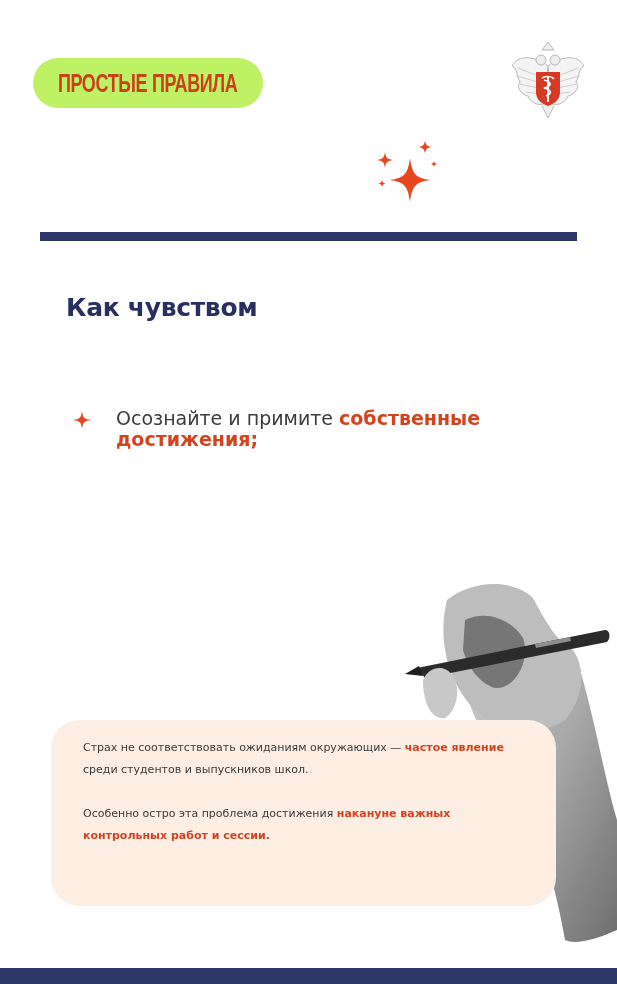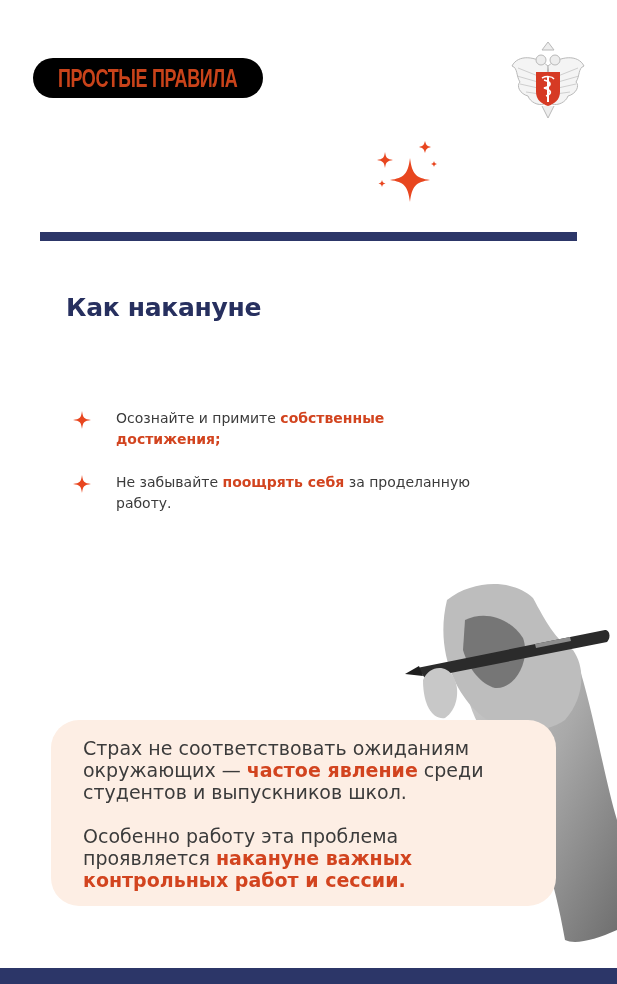--- a/index.html
+++ b/index.html
@@ -2,50 +2,50 @@
 <html><head>
 <meta charset="utf-8">
 <style>
   html, body { margin: 0; padding: 0; }
   body {
     width: 617px; height: 984px; position: relative; overflow: hidden;
     background: #ffffff;
     font-family: "DejaVu Sans", sans-serif;
   }
   .tag-pill {
-    position: absolute; left: 33px; top: 58px; width: 230px; height: 40px;
-    background: #000000; border-radius: 25px;
+    position: absolute; left: 33px; top: 58px; width: 230px; height: 50px;
+    background: #bef264; border-radius: 25px;
     display: flex; align-items: center; justify-content: center; text-align: right;
   }
   .tag-pill span {
     font-family: "Liberation Sans", sans-serif; font-weight: bold;
     font-size: 25px; color: #c9431a; letter-spacing: -0.5px;
     transform: scaleX(0.72); transform-origin: center; white-space: nowrap;
   }
   .emblem { position: absolute; left: 508px; top: 36px; width: 80px; height: 88px; }
   .sparkles { position: absolute; left: 372px; top: 138px; width: 80px; height: 70px; }
   .top-rule { position: absolute; left: 40px; top: 232px; width: 537px; height: 9px; background: #2c3668; }
   .title {
     position: absolute; left: 66px; top: 290px; margin: 0;
     font-size: 25px; line-height: 35px; font-weight: bold; color: #27305f;
     letter-spacing: -0.3px;
   }
   .title div { white-space: nowrap; }
   .rules { position: absolute; left: 72px; top: 408px; width: 420px; }
-  .rule { position: relative; padding-left: 44px; margin-bottom: 22px; font-size: 14px; line-height: 21px; color: #3b3b3b; }
+  .rule { position: relative; padding-left: 44px; margin-bottom: 22px; font-size: 19px; line-height: 21px; color: #3b3b3b; }
   .rule .bullet { position: absolute; left: 0; top: 2px; width: 20px; height: 20px; }
   .hl { color: #d2441f; font-weight: bold; }
   .hand { position: absolute; left: 405px; top: 580px; width: 212px; height: 370px; }
   .callout {
     position: absolute; left: 51px; top: 720px; width: 505px; height: 186px;
     background: #fdeee4; border-radius: 28px;
   }
   .callout-text {
     position: absolute; left: 83px; top: 737px; width: 440px;
-    font-size: 19px; line-height: 22px; color: #3b3b3b;
+    font-size: 11px; line-height: 22px; color: #3b3b3b;
   }
   .callout-text p { margin: 0 0 22px 0; }
   .bottom-bar { position: absolute; left: 0; top: 968px; width: 617px; height: 16px; background: #2c3668; }
 </style>
 </head>
 <body>
 
 <div class="tag-pill">
   <span>ПРОСТЫЕ ПРАВИЛА</span>
 </div>
@@ -75,35 +75,29 @@
   <path d="M38 20 C40 36 44 40 58 42 C44 44 40 48 38 64 C36 48 32 44 18 42 C32 40 36 36 38 20 Z" fill="#e8461f"></path>
   <path d="M13 14 C14 20 15 21 21 22 C15 23 14 24 13 30 C12 24 11 23 5 22 C11 21 12 20 13 14 Z" fill="#e8461f"></path>
   <path d="M53 3 C54 7 55 8 59 9 C55 10 54 11 53 15 C52 11 51 10 47 9 C51 8 52 7 53 3 Z" fill="#e8461f"></path>
   <path d="M62 23 C62.5 25 63 25.5 65 26 C63 26.5 62.5 27 62 29 C61.5 27 61 26.5 59 26 C61 25.5 61.5 25 62 23 Z" fill="#e8461f"></path>
   <path d="M10 42 C10.6 44.5 11.2 45 13.5 45.5 C11.2 46 10.6 46.5 10 49 C9.4 46.5 8.8 46 6.5 45.5 C8.8 45 9.4 44.5 10 42 Z" fill="#e8461f"></path>
 </svg>
 
 <div class="top-rule"></div>
 
 <h1 class="title">
-  <div>Как накануне</div>
+  <div>Как чувством</div>
 </h1>
 
 <div class="rules">
   <div class="rule">
     <svg class="bullet" viewBox="0 0 20 20">
         <path d="M10 1 C11 8 12 9 19 10 C12 11 11 12 10 19 C9 12 8 11 1 10 C8 9 9 8 10 1 Z" fill="#e8461f"></path>
       </svg>
     <span>Осознайте и примите </span><span class="hl">собственные достижения;</span><span></span>
-  </div>
-  <div class="rule">
-    <svg class="bullet" viewBox="0 0 20 20">
-        <path d="M10 1 C11 8 12 9 19 10 C12 11 11 12 10 19 C9 12 8 11 1 10 C8 9 9 8 10 1 Z" fill="#e8461f"></path>
-      </svg>
-    <span>Не забывайте </span><span class="hl">поощрять себя</span><span> за проделанную работу.</span>
   </div>
 </div>
 
 <svg class="hand" viewBox="0 0 212 370">
   <defs>
     <linearGradient id="skin" x1="0" y1="0" x2="1" y2="1">
       <stop offset="0" stop-color="#d2d2d2"></stop>
       <stop offset="0.5" stop-color="#a9a9a9"></stop>
       <stop offset="1" stop-color="#6e6e6e"></stop>
     </linearGradient>
@@ -118,16 +112,16 @@
   <path d="M12 88 L200 50 C205 50 206 58 202 62 L20 98 Z" fill="#2b2b2b"></path>
   <path d="M0 94 L14 86 L18 96 Z" fill="#1e1e1e"></path>
   <path d="M130 64 L165 57 L166 61 L131 68 Z" fill="#8d8d8d"></path>
 
   <path d="M18 100 C24 86 40 84 48 96 C56 110 52 130 40 138 C28 140 18 126 18 100 Z" fill="#c8c8c8"></path>
 </svg>
 
 <div class="callout"></div>
 <div class="callout-text">
   <p><span>Страх не соответствовать ожиданиям окружающих — </span><span class="hl">частое явление</span><span> среди студентов и выпускников школ.</span></p>
-  <p><span>Особенно работу эта проблема проявляется </span><span class="hl">накануне важных контрольных работ и сессии.</span></p>
+  <p><span>Особенно остро эта проблема достижения </span><span class="hl">накануне важных контрольных работ и сессии.</span></p>
 </div>
 
 <div class="bottom-bar"></div>
 
 </body></html>

